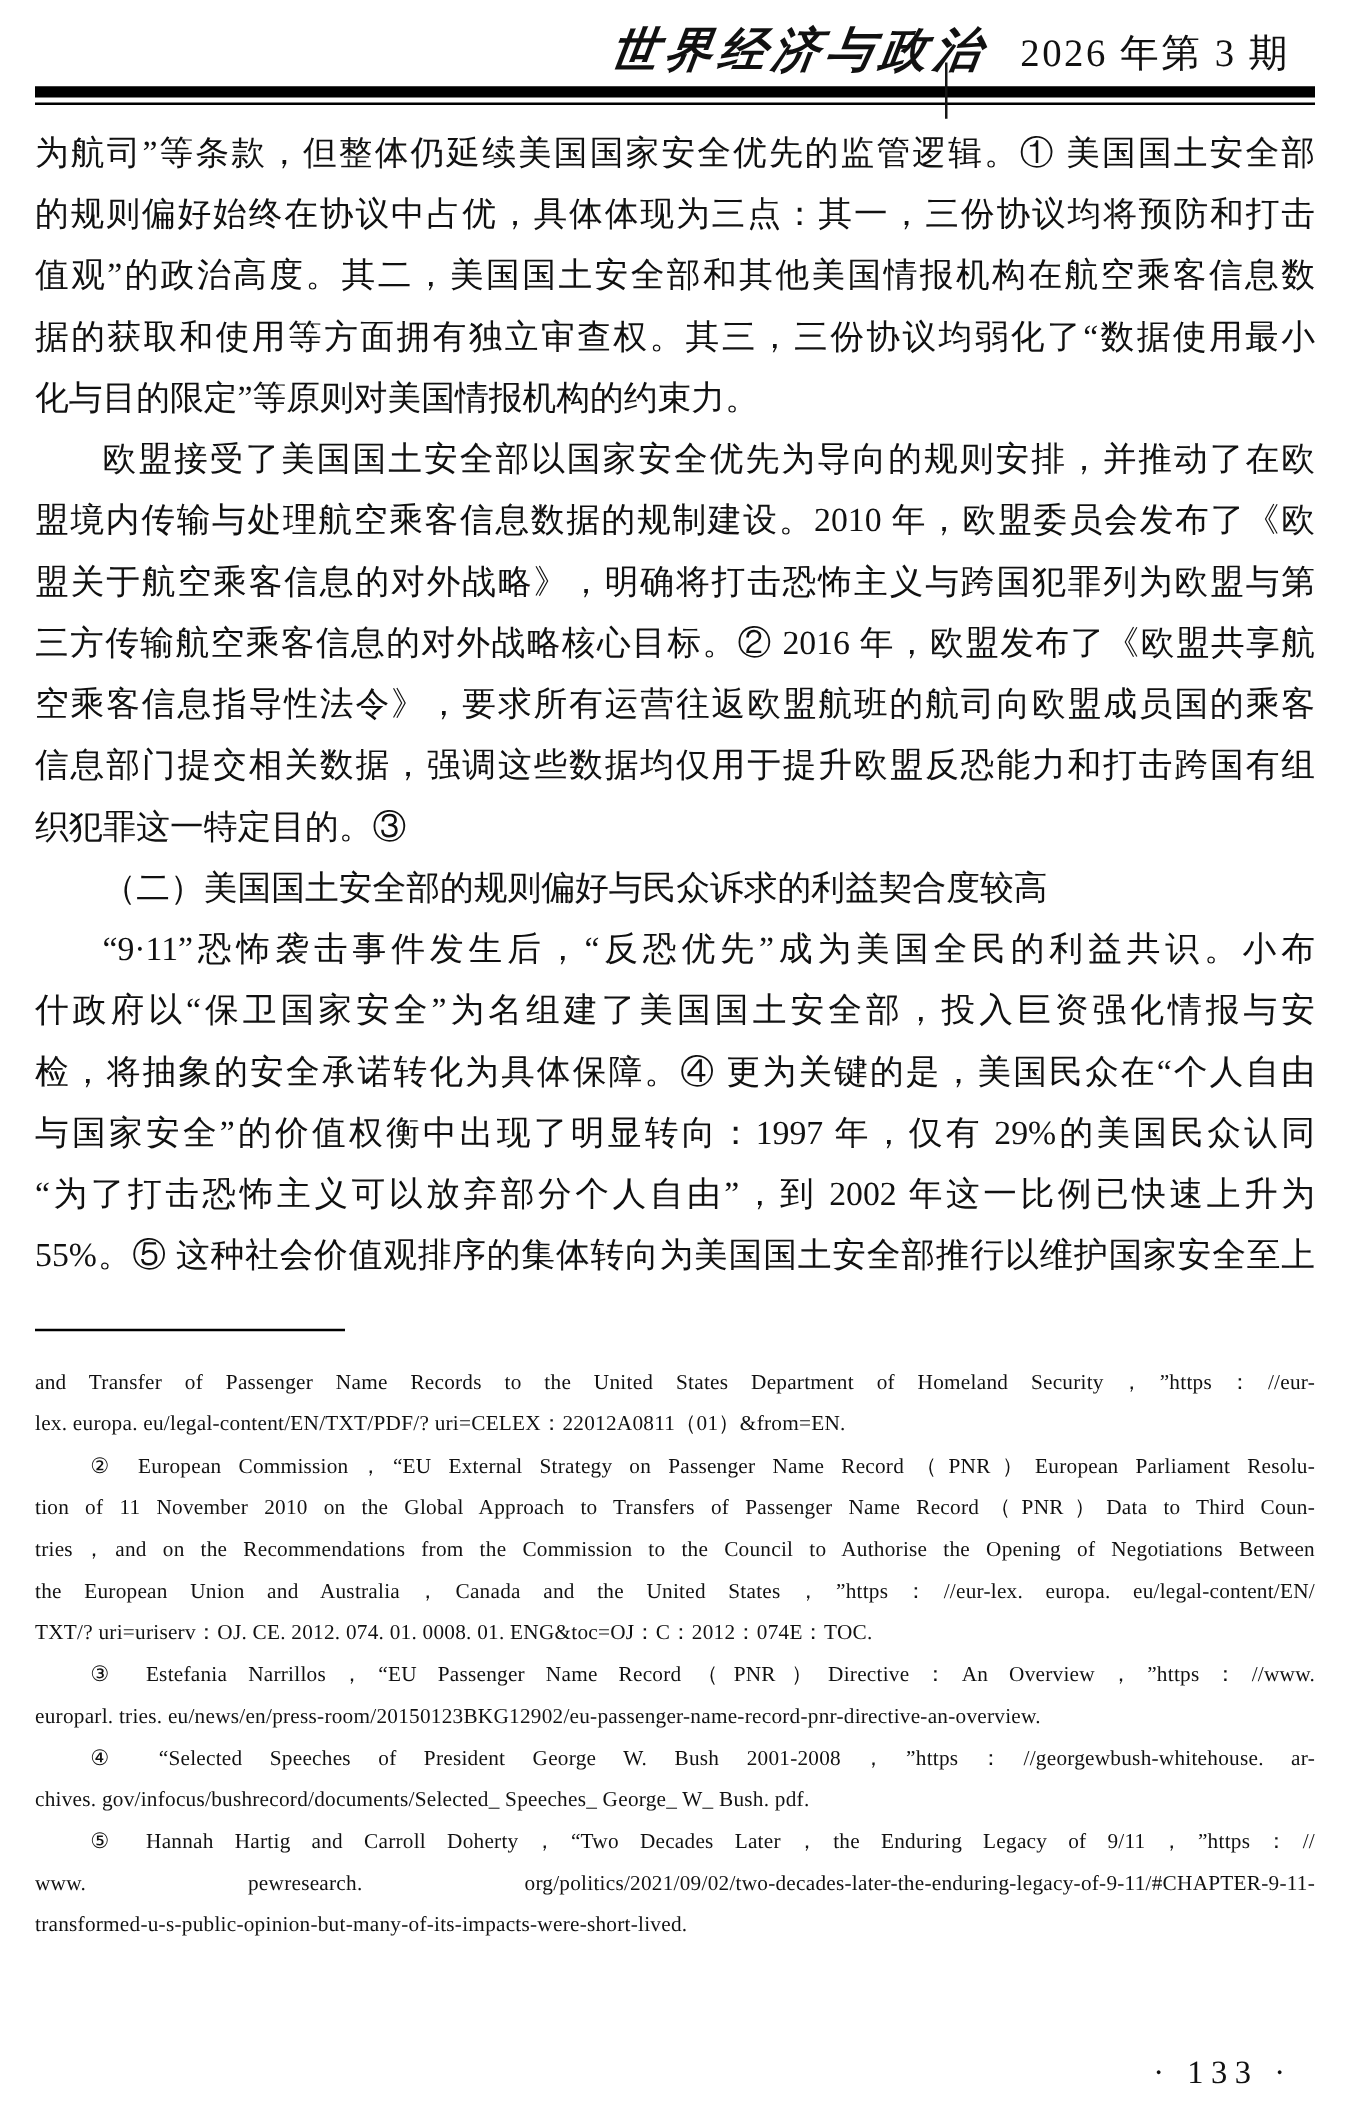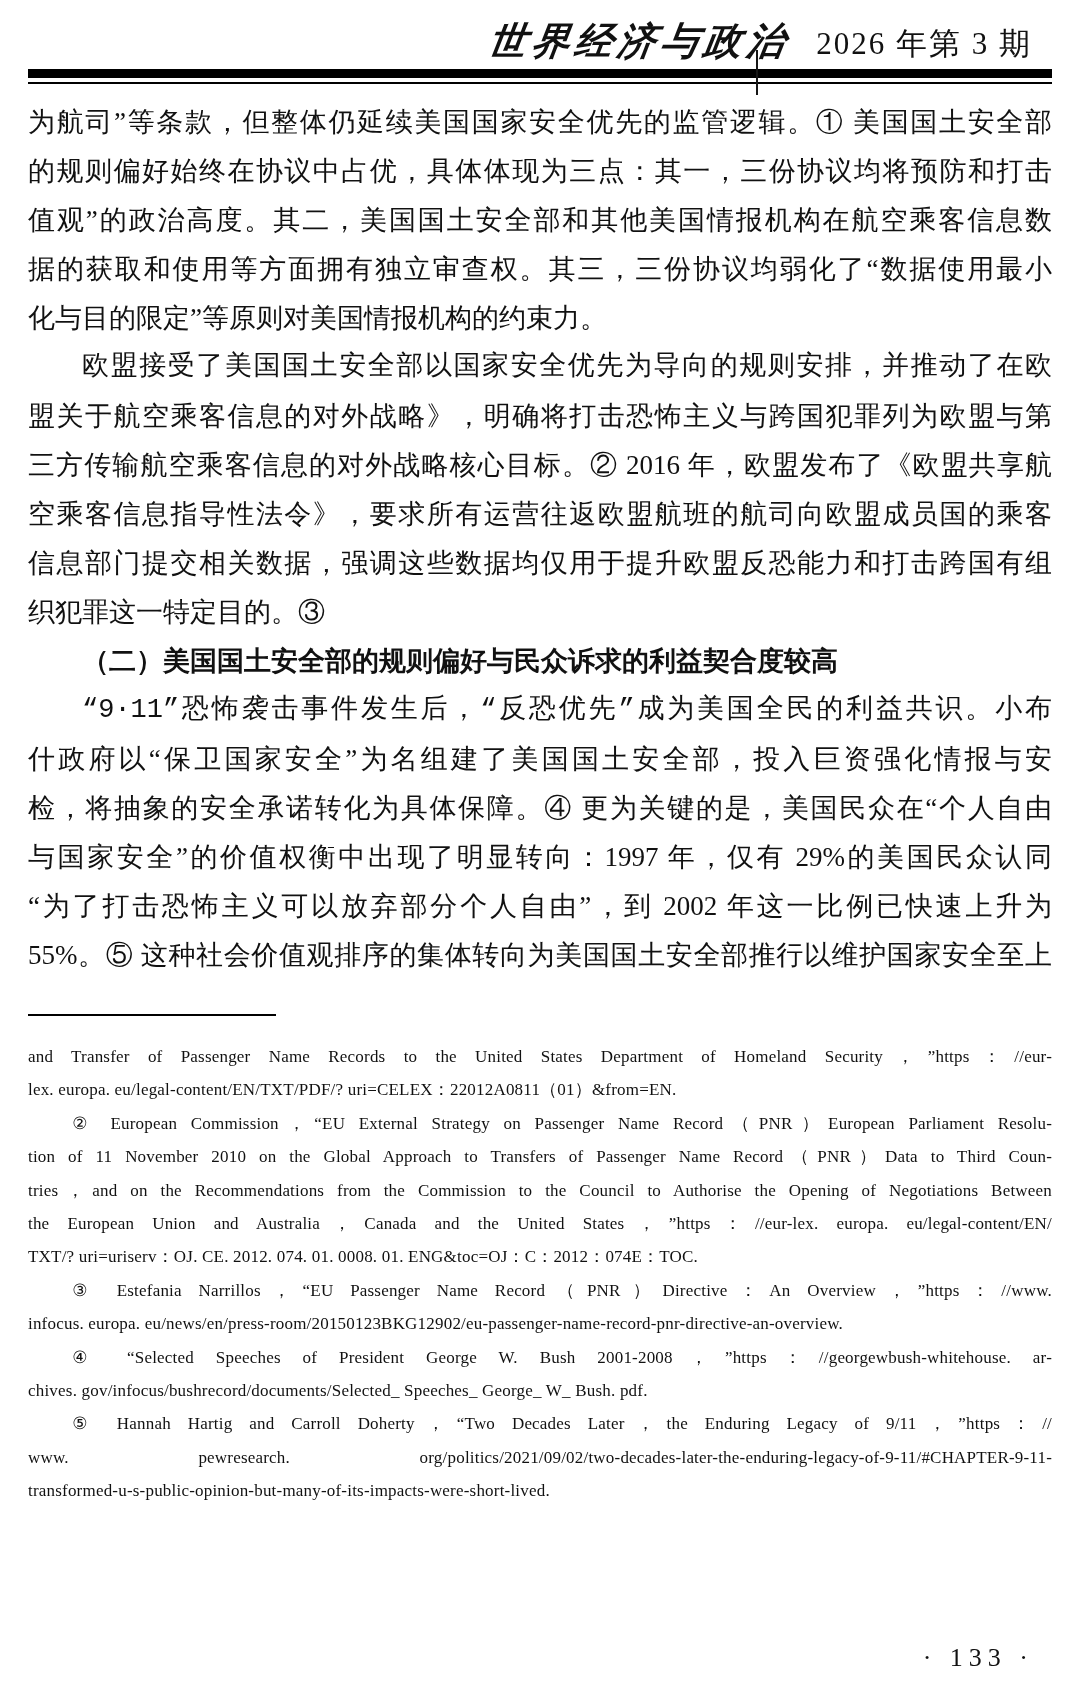--- a/index.html
+++ b/index.html
@@ -48,24 +48,24 @@
   
   .body { margin-top: 14px; }
   .body p {
     margin: 0;
     font-size: 27px;
     line-height: 49px;
     height: 49px;
     text-align: justify;
   }
   .j   { text-align-last: justify; }
-  .ind { text-indent: 2em; font-family: Liberation Mono, monospace; }
+  .ind { text-indent: 2em; }
   .heading {
     font-family: "Liberation Sans", "DejaVu Sans", sans-serif;
-    font-weight: bold;
+    font-weight: normal;
     text-indent: 2em;
   }
   
   .footnotes { margin-top: 34px; }
   .fn-rule { width: 248px; height: 2px; background: #000; }
   .fn-lines { margin-top: 24px; }
   .fn-lines p {
     margin: 0;
     font-size: 17px;
     line-height: 33.4px;
@@ -97,20 +97,21 @@
     <div class="rule-thin"></div>
   </header>
 
   <main class="body">
     <p class="j">为航司”等条款，但整体仍延续美国国家安全优先的监管逻辑。① 美国国土安全部</p>
     <p class="j">的规则偏好始终在协议中占优，具体体现为三点：其一，三份协议均将预防和打击</p>
     <p class="j">值观”的政治高度。其二，美国国土安全部和其他美国情报机构在航空乘客信息数</p>
     <p class="j">据的获取和使用等方面拥有独立审查权。其三，三份协议均弱化了“数据使用最小</p>
     <p>化与目的限定”等原则对美国情报机构的约束力。</p>
     <p class="j ind">欧盟接受了美国国土安全部以国家安全优先为导向的规则安排，并推动了在欧</p>
+    <p class="j">盟境内传输与处理航空乘客信息数据的规制建设。2010 年，欧盟委员会发布了《欧</p>
     <p class="j">盟关于航空乘客信息的对外战略》，明确将打击恐怖主义与跨国犯罪列为欧盟与第</p>
     <p class="j">三方传输航空乘客信息的对外战略核心目标。② 2016 年，欧盟发布了《欧盟共享航</p>
     <p class="j">空乘客信息指导性法令》，要求所有运营往返欧盟航班的航司向欧盟成员国的乘客</p>
     <p class="j">信息部门提交相关数据，强调这些数据均仅用于提升欧盟反恐能力和打击跨国有组</p>
     <p>织犯罪这一特定目的。③</p>
     <p class="heading">（二）美国国土安全部的规则偏好与民众诉求的利益契合度较高</p>
     <p class="j ind">“9·11”恐怖袭击事件发生后，“反恐优先”成为美国全民的利益共识。小布</p>
     <p class="j">什政府以“保卫国家安全”为名组建了美国国土安全部，投入巨资强化情报与安</p>
     <p class="j">检，将抽象的安全承诺转化为具体保障。④ 更为关键的是，美国民众在“个人自由</p>
     <p class="j">与国家安全”的价值权衡中出现了明显转向：1997 年，仅有 29%的美国民众认同</p>
@@ -122,21 +123,21 @@
     <div class="fn-rule"></div>
     <div class="fn-lines">
       <p class="j">and Transfer of Passenger Name Records to the United States Department of Homeland Security，”https：//eur-</p>
       <p>lex. europa. eu/legal-content/EN/TXT/PDF/? uri=CELEX：22012A0811（01）&amp;from=EN.</p>
       <p class="j fi">②  European Commission，“EU External Strategy on Passenger Name Record（PNR）European Parliament Resolu-</p>
       <p class="j">tion of 11 November 2010 on the Global Approach to Transfers of Passenger Name Record（PNR）Data to Third Coun-</p>
       <p class="j">tries，and on the Recommendations from the Commission to the Council to Authorise the Opening of Negotiations Between</p>
       <p class="j">the European Union and Australia，Canada and the United States，”https：//eur-lex. europa. eu/legal-content/EN/</p>
       <p>TXT/? uri=uriserv：OJ. CE. 2012. 074. 01. 0008. 01. ENG&amp;toc=OJ：C：2012：074E：TOC.</p>
       <p class="j fi">③  Estefania Narrillos，“EU Passenger Name Record（PNR）Directive：An Overview，”https：//www.</p>
-      <p>infocus. europa. eu/news/en/press-room/20150123BKG12902/eu-passenger-name-record-pnr-directive-an-overview.</p>
+      <p>europarl. tries. eu/news/en/press-room/20150123BKG12902/eu-passenger-name-record-pnr-directive-an-overview.</p>
       <p class="j fi">④  “Selected Speeches of President George W. Bush 2001-2008，”https：//georgewbush-whitehouse. ar-</p>
       <p>chives. gov/infocus/bushrecord/documents/Selected_ Speeches_ George_ W_ Bush. pdf.</p>
       <p class="j fi">⑤  Hannah Hartig and Carroll Doherty，“Two Decades Later，the Enduring Legacy of 9/11，”https：//</p>
       <p class="j">www. pewresearch. org/politics/2021/09/02/two-decades-later-the-enduring-legacy-of-9-11/#CHAPTER-9-11-</p>
       <p>transformed-u-s-public-opinion-but-many-of-its-impacts-were-short-lived.</p>
     </div>
   </section>
 
   <footer>
     <span class="page-number">· 133 ·</span>

